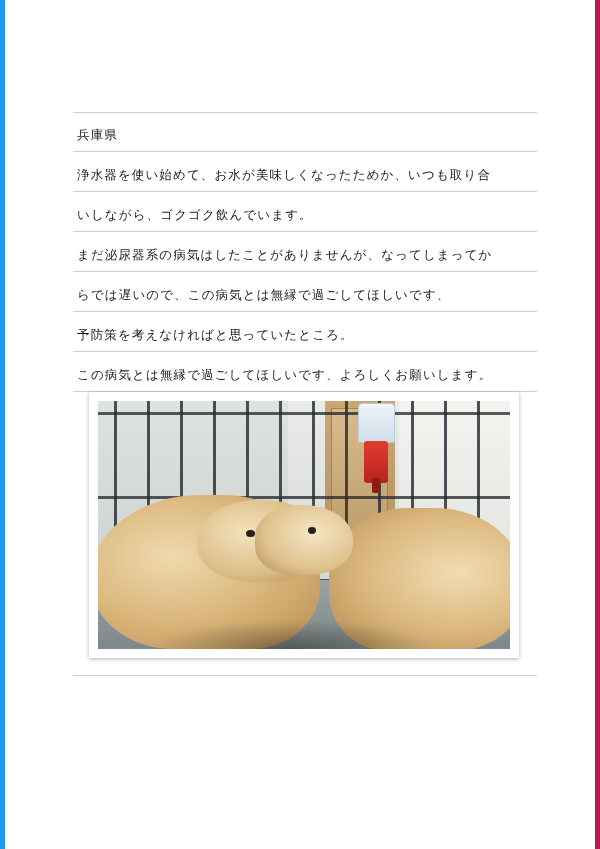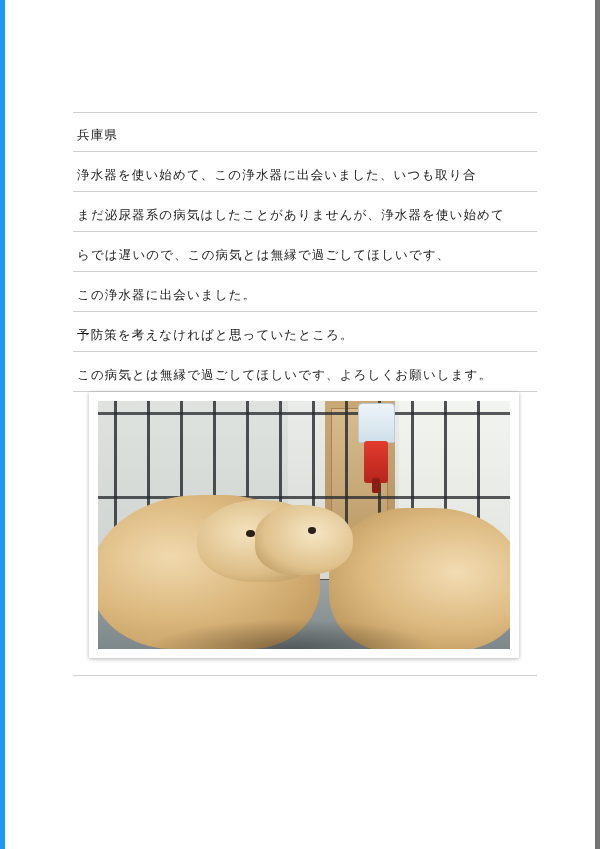--- a/index.html
+++ b/index.html
@@ -13,21 +13,21 @@
     font-family: "Liberation Sans", sans-serif;
     overflow: hidden;
   }
   .page {
     position: relative;
     width: 600px;
     height: 849px;
     box-sizing: border-box;
     background: #ffffff;
     border-left: 5px solid #2196f3;
-    border-right: 5px solid #737373;
+    border-right: 5px solid #be185d;
   }
   .sheet {
     position: absolute;
     left: 68px;
     top: 112px;
     width: 464px;
   }
   .line {
     position: relative;
     height: 40px;
@@ -172,30 +172,30 @@
 </head>
 <body>
 
 <div class="page">
   <div class="sheet">
 
     <div class="line">
       <span class="txt">兵庫県</span>
     </div>
     <div class="line">
-      <span class="txt">浄水器を使い始めて、この浄水器に出会いました、いつも取り合</span>
-    </div>
-    <div class="line">
-      <span class="txt">まだ泌尿器系の病気はしたことがありませんが、浄水器を使い始めて</span>
+      <span class="txt">浄水器を使い始めて、お水が美味しくなったためか、いつも取り合</span>
+    </div>
+    <div class="line">
+      <span class="txt">いしながら、ゴクゴク飲んでいます。</span>
+    </div>
+    <div class="line">
+      <span class="txt">まだ泌尿器系の病気はしたことがありませんが、なってしまってか</span>
     </div>
     <div class="line">
       <span class="txt">らでは遅いので、この病気とは無縁で過ごしてほしいです、</span>
-    </div>
-    <div class="line">
-      <span class="txt">この浄水器に出会いました。</span>
     </div>
     <div class="line">
       <span class="txt">予防策を考えなければと思っていたところ。</span>
     </div>
     <div class="line">
       <span class="txt">この病気とは無縁で過ごしてほしいです、よろしくお願いします。</span>
     </div>
 
     <div class="photo-line">
       <div class="photo-frame">

